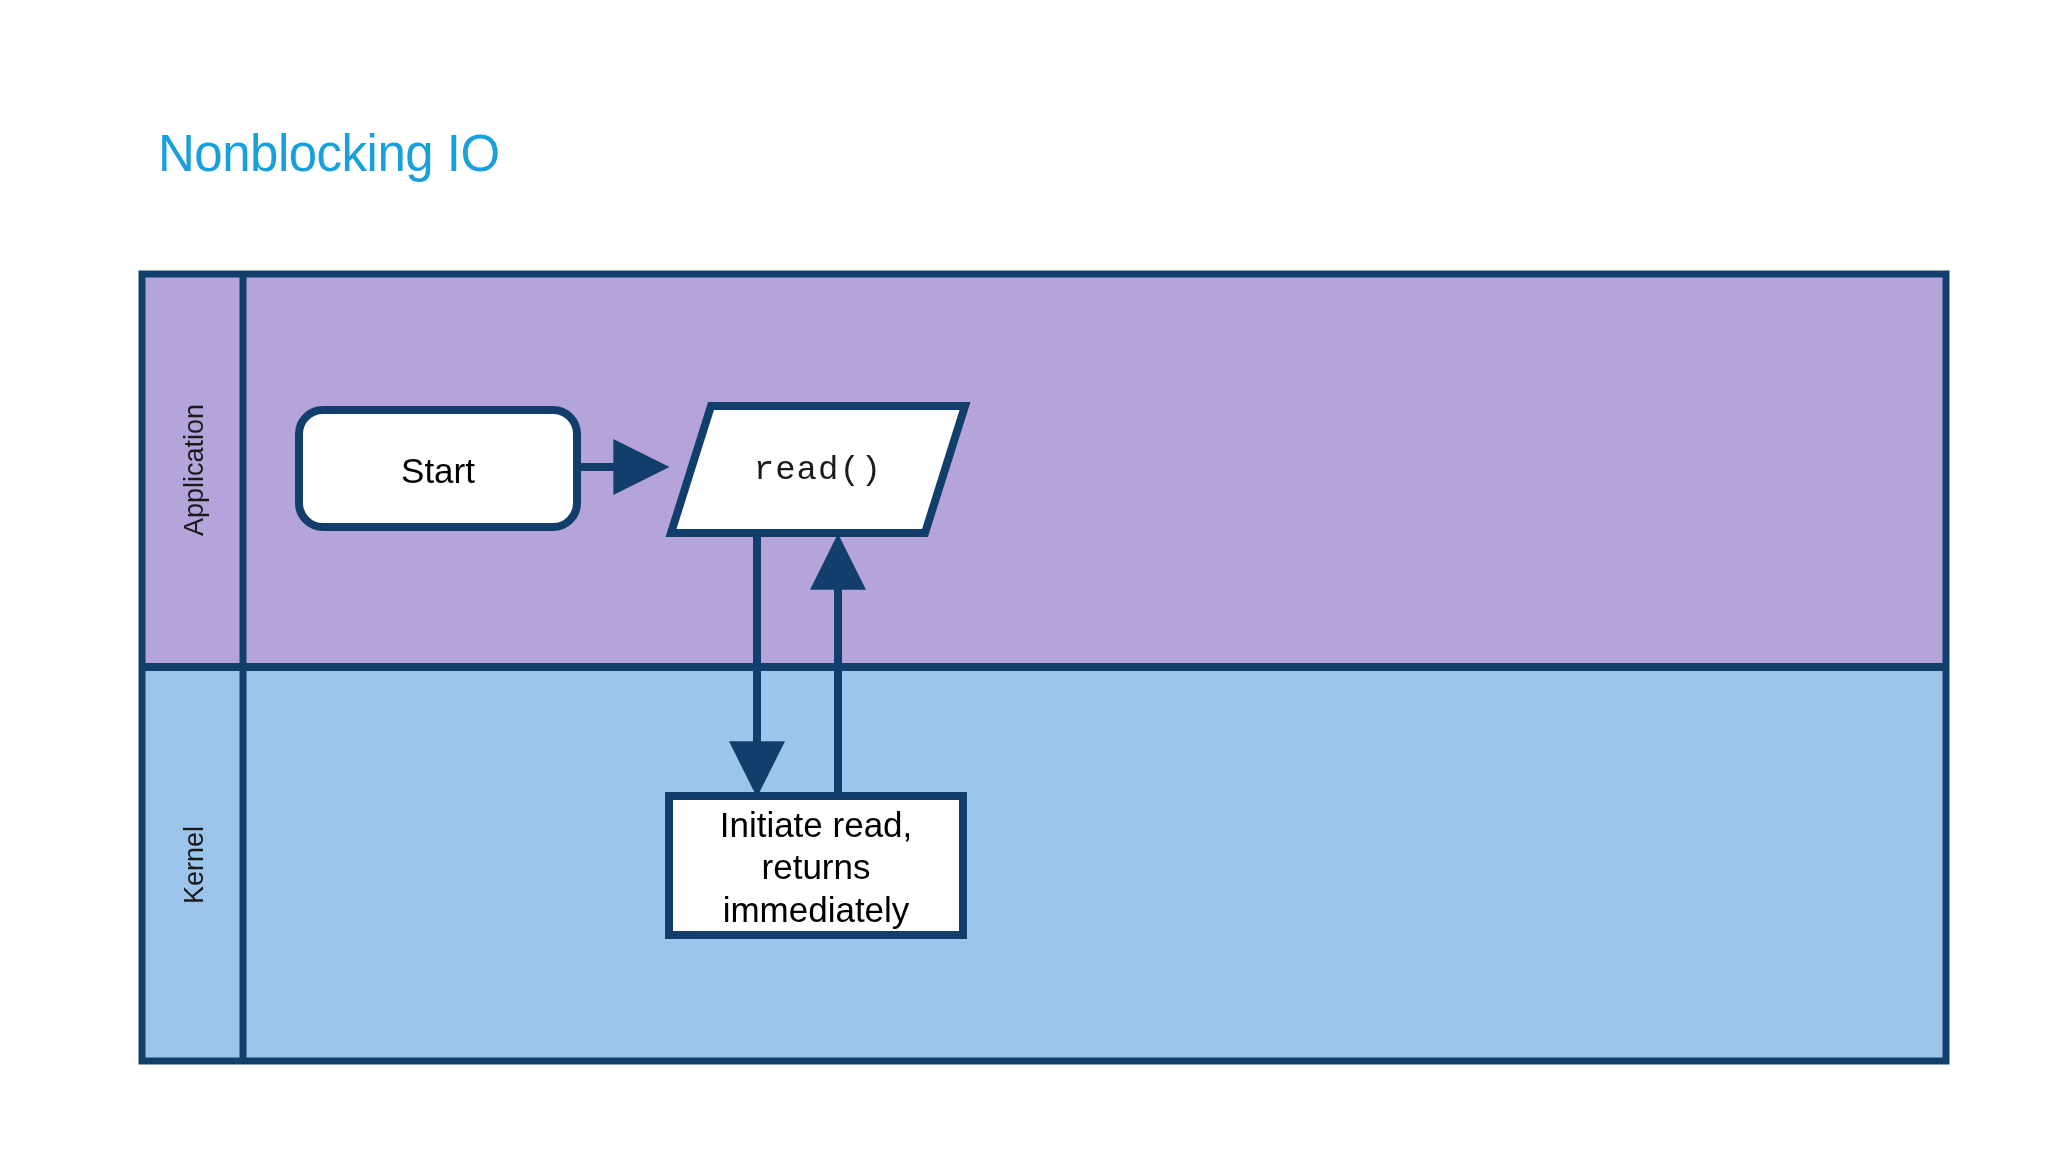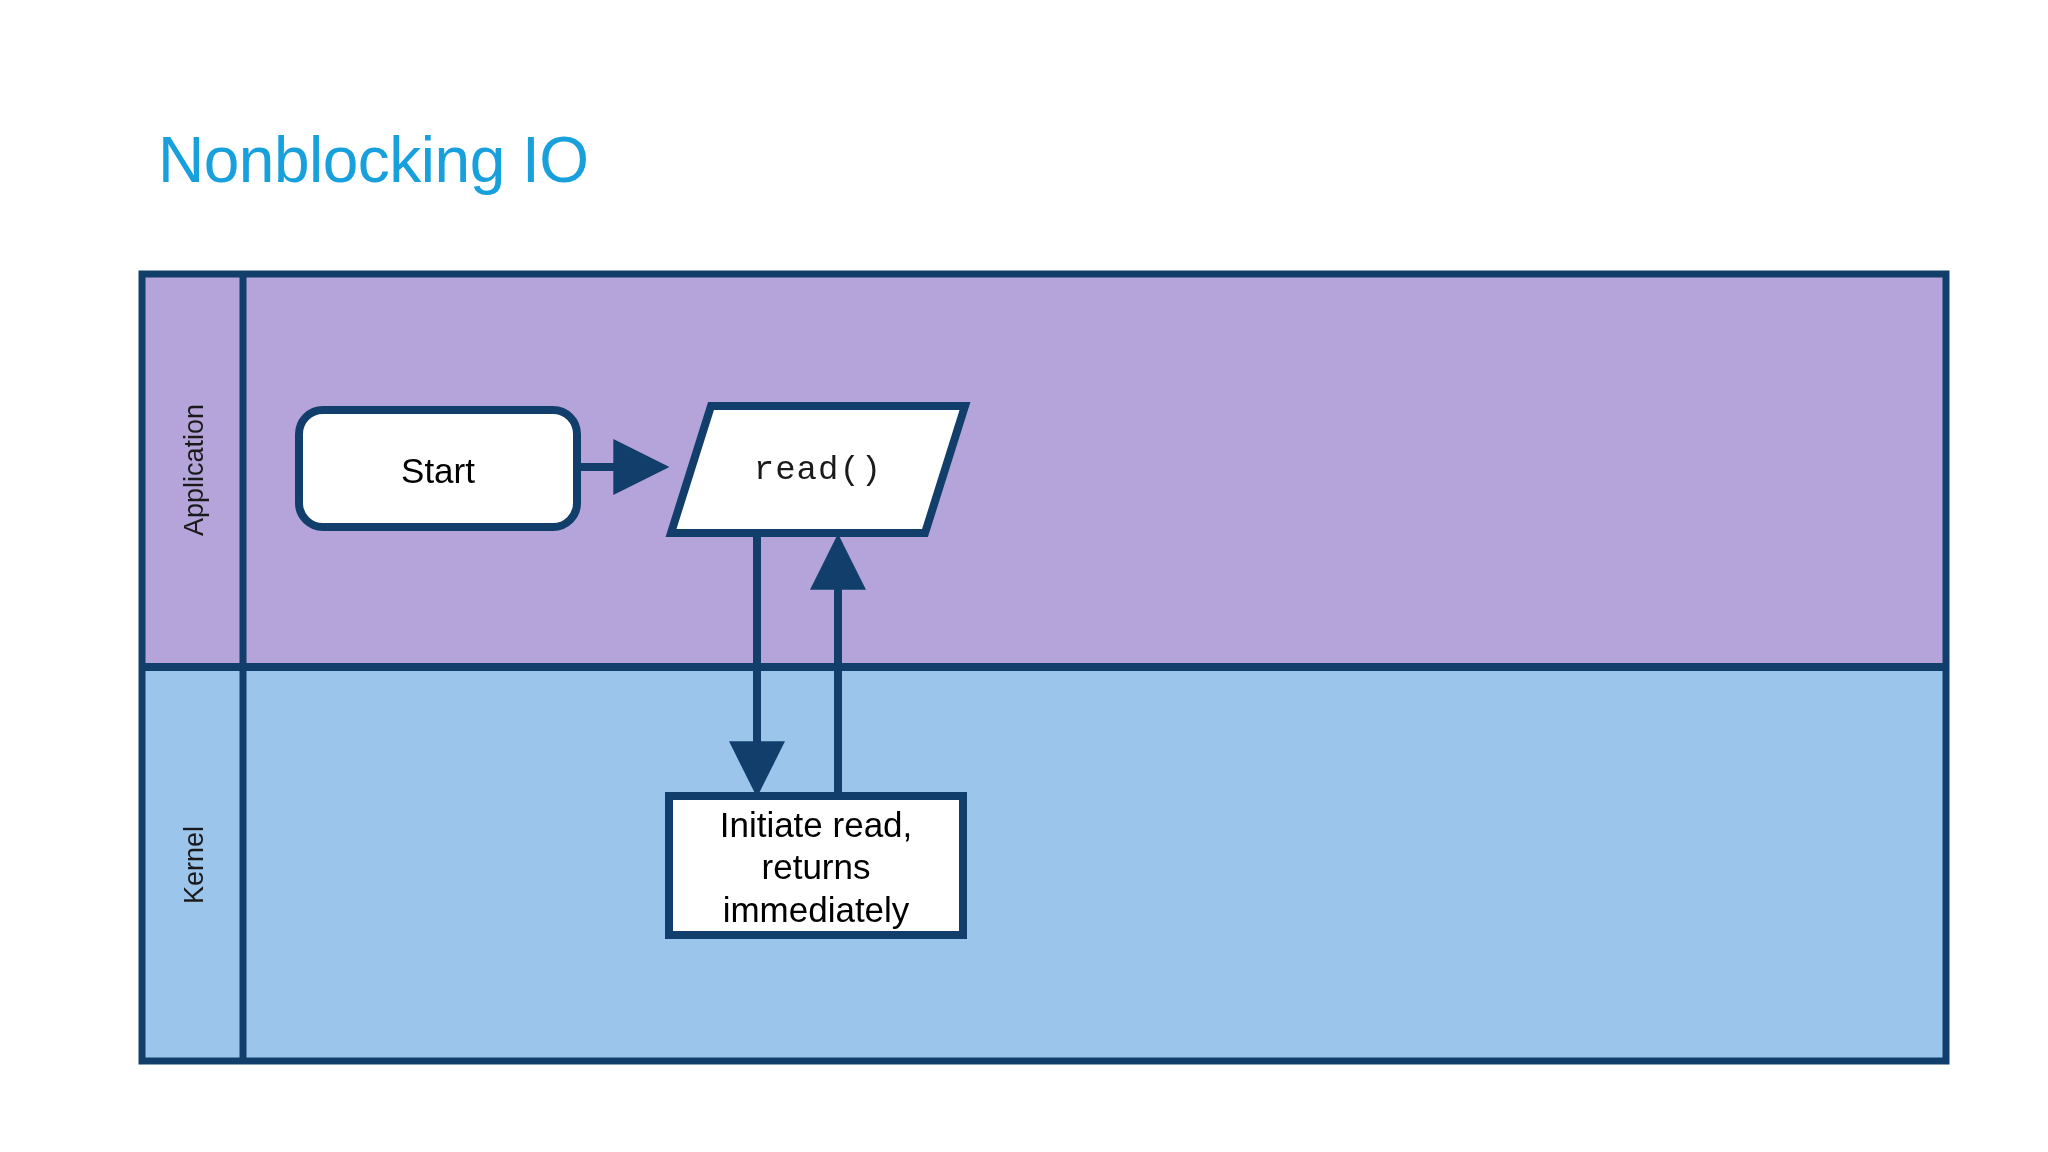--- a/index.html
+++ b/index.html
@@ -25,21 +25,21 @@
   }
 
   
   #slide-title {
     position: absolute;
     left: 158px;
     top: 128px;
     width: 1400px;
     height: 110px;
     font-family: "Liberation Sans", sans-serif;
-    font-size: 64px;
+    font-size: 51px;
     font-weight: 400;
     line-height: 1.0;
     letter-spacing: -0.5px;
     color: #18a0dc;
     white-space: nowrap;
   }
 
   
   #diagram-svg {
     position: absolute;

